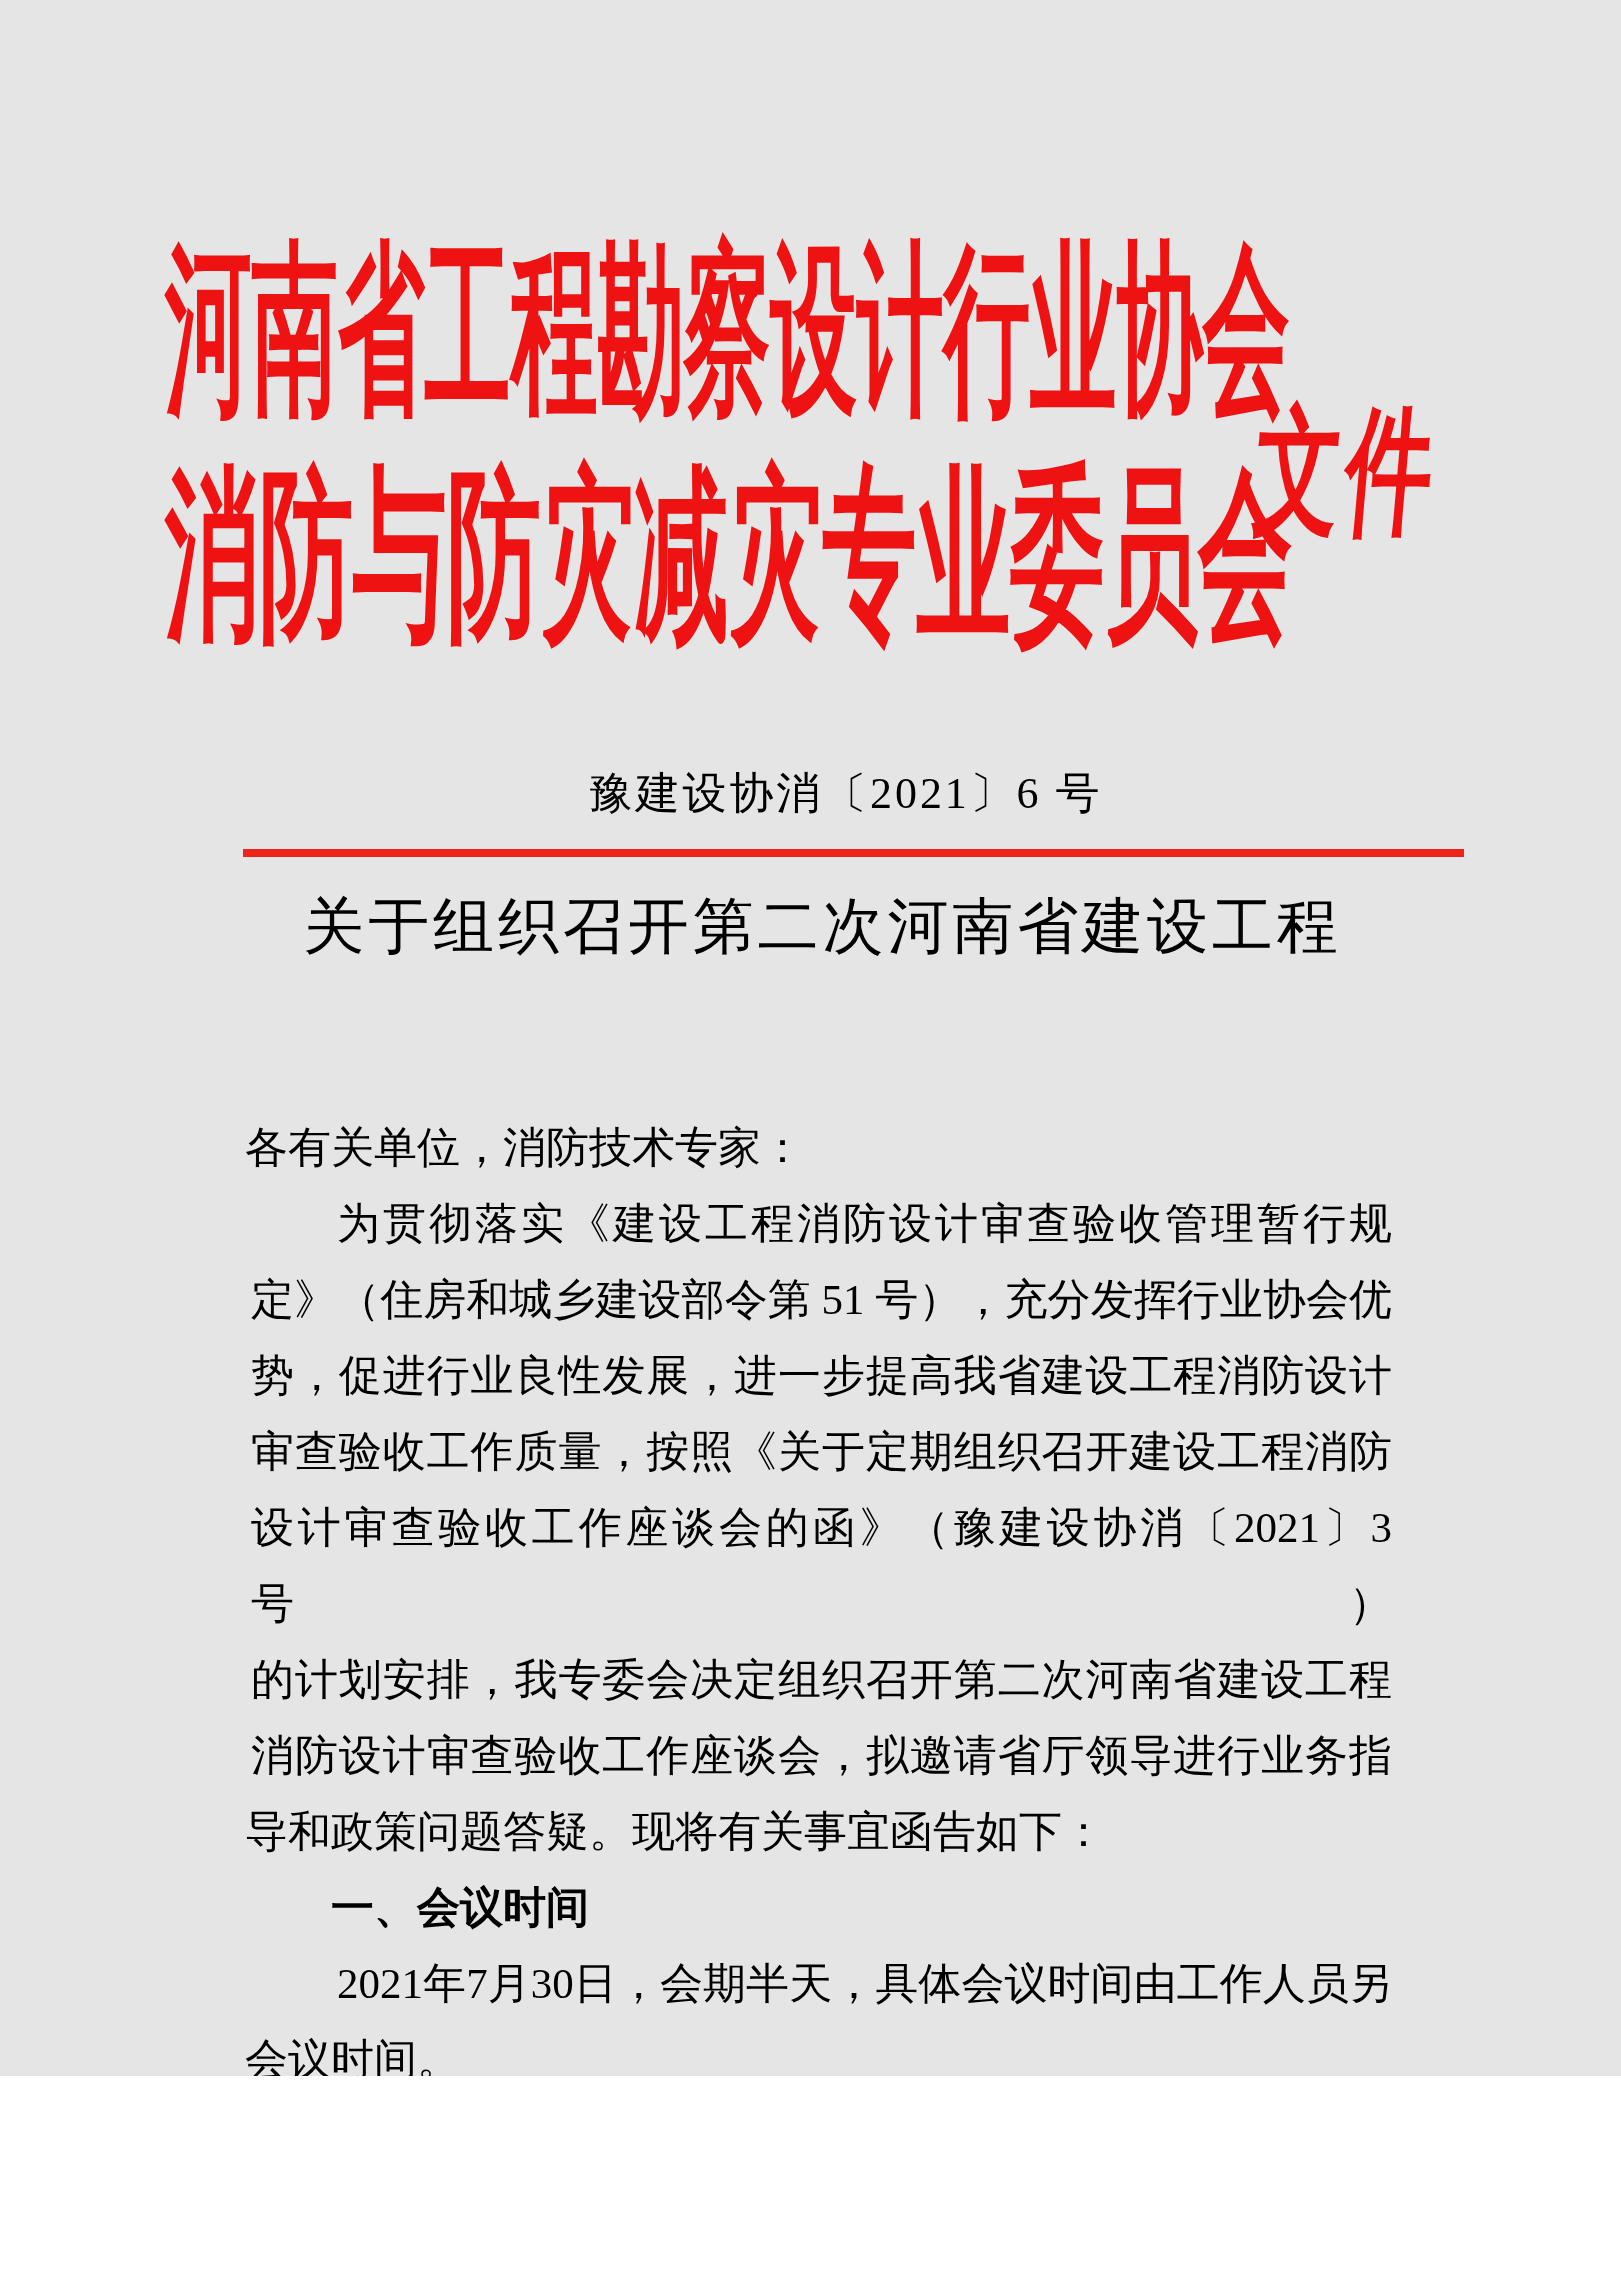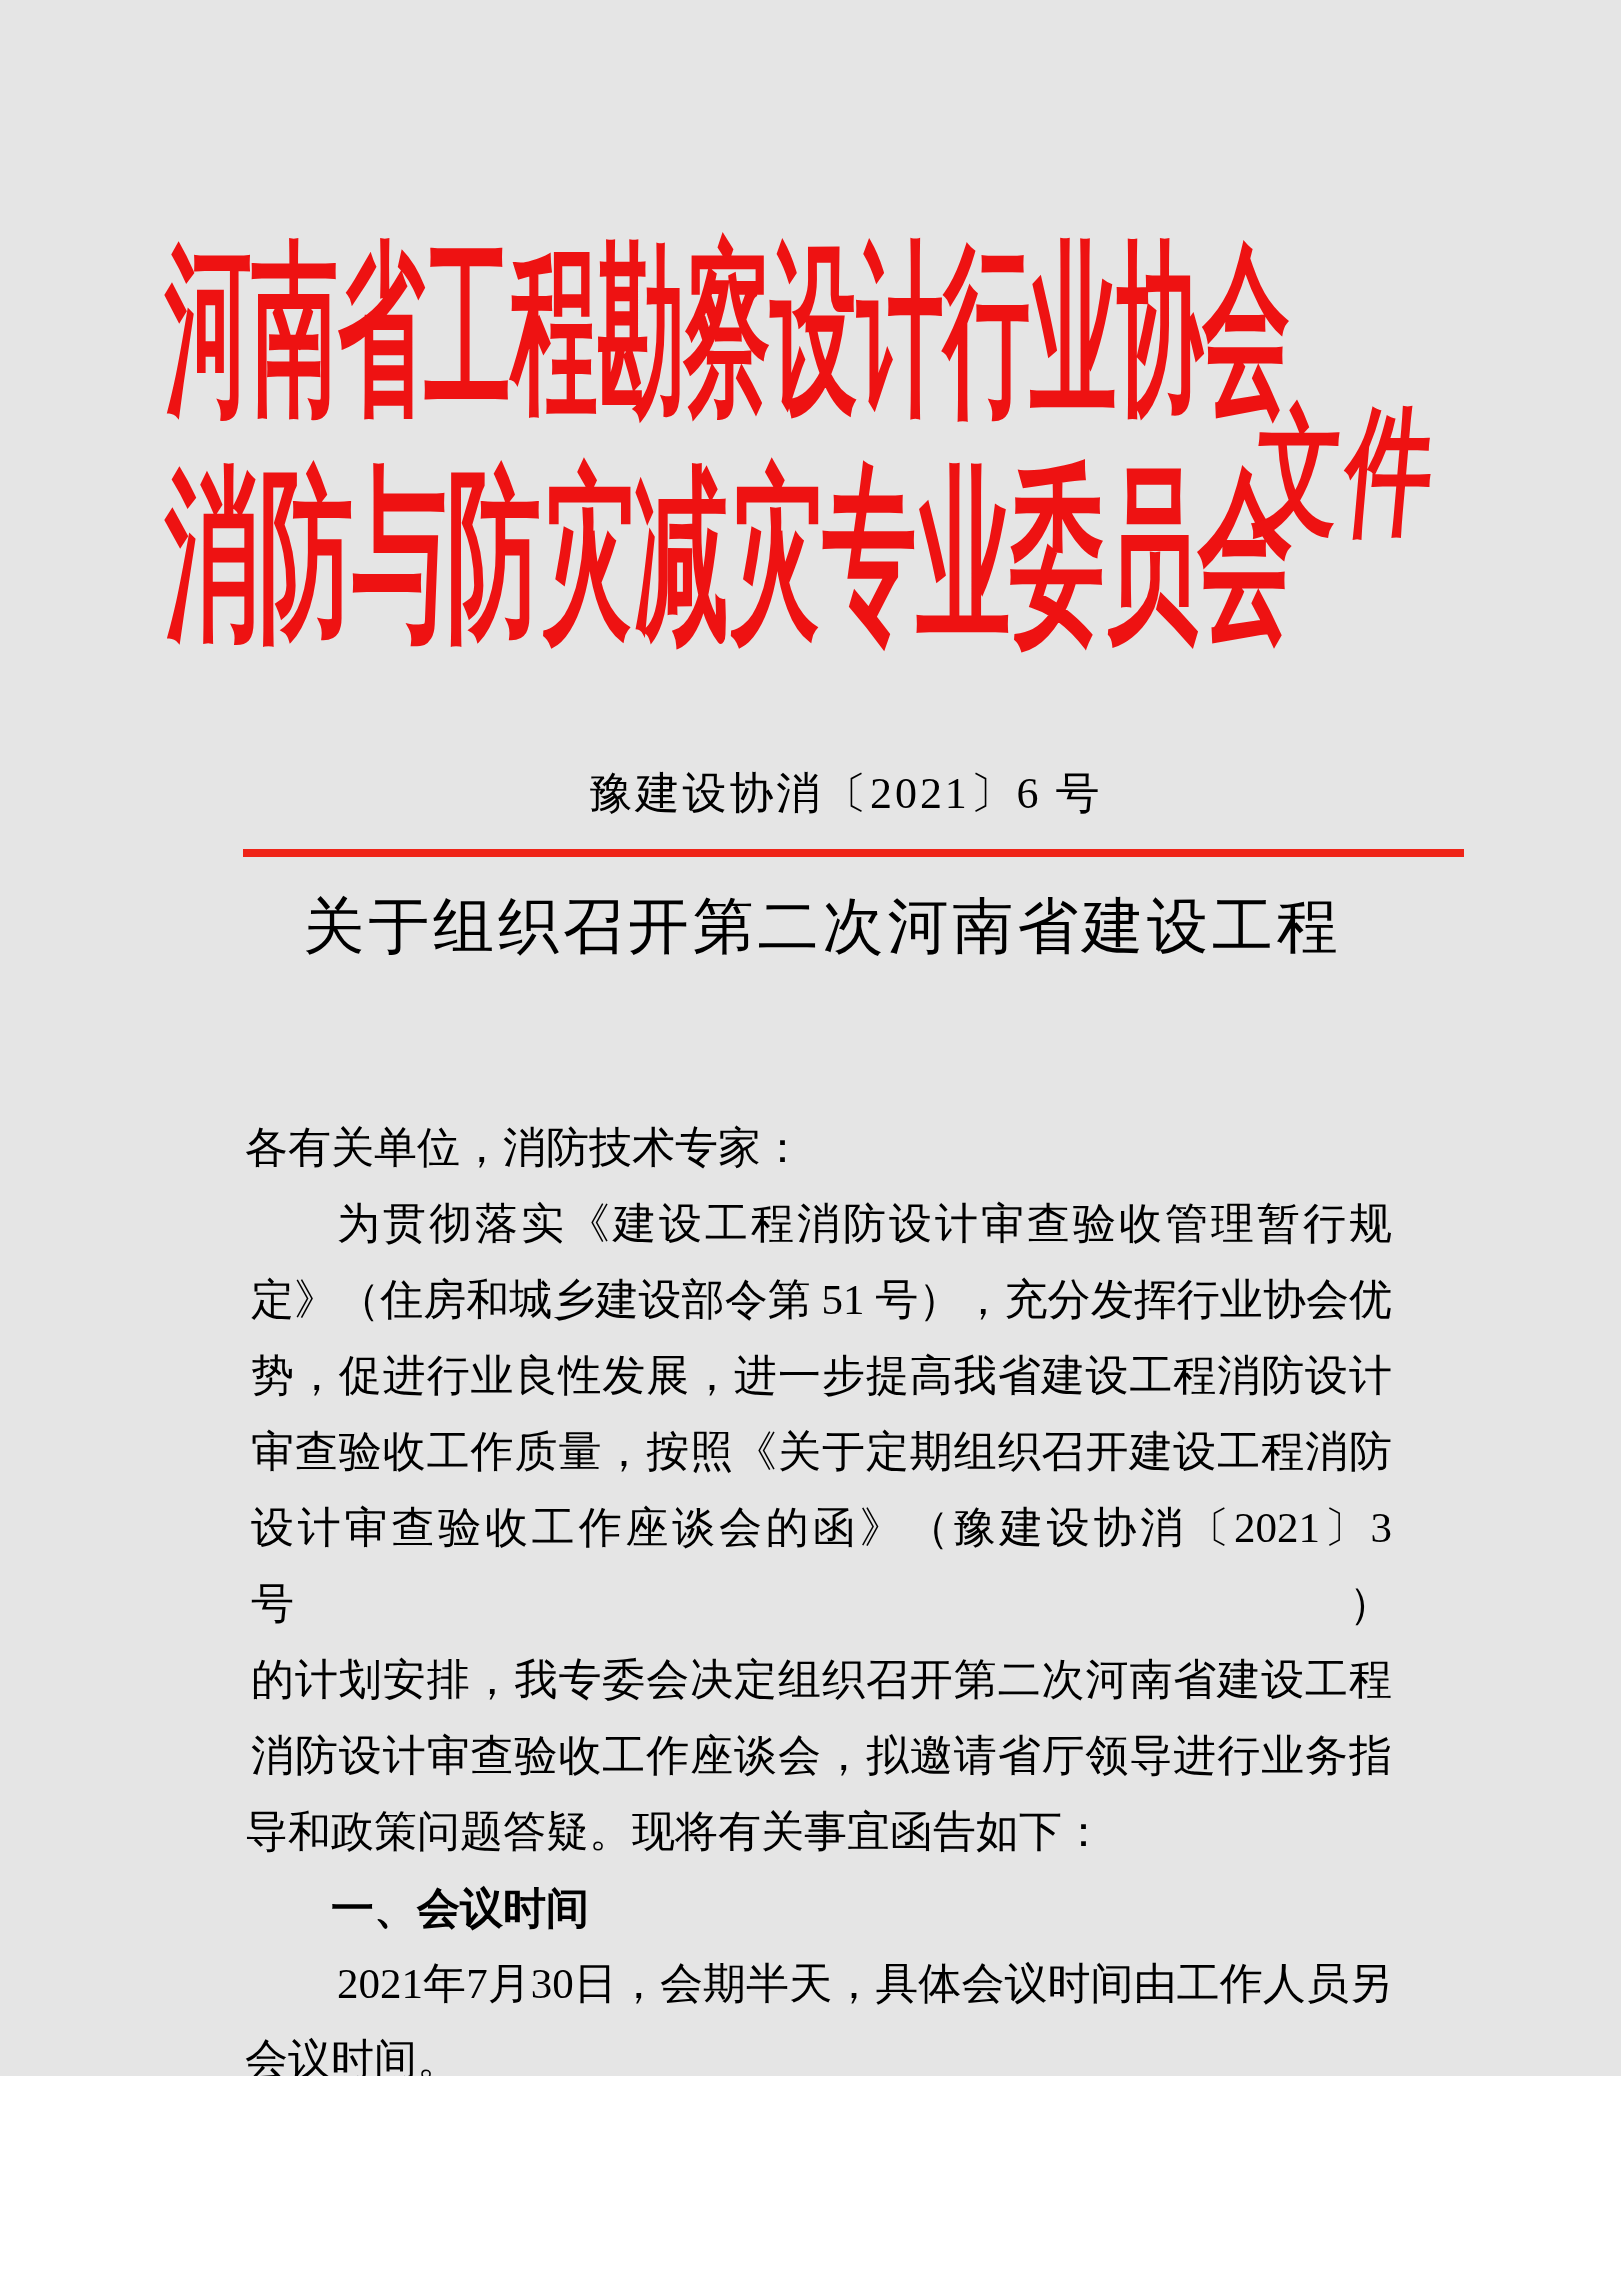--- a/index.html
+++ b/index.html
@@ -60,21 +60,21 @@
   .docbody{
     position:absolute;
     left:245px;top:1110px;width:1147px;
     font-size:43px;line-height:76px;
     text-align:justify;
   }
   .line{min-height:76px;font-family:Liberation Serif, serif;}
   .line.indent{text-indent:2em;}
   .line.fill{text-align-last:justify;margin-left:6px;}
   .line.heading{
-    font-family:Liberation Sans, sans-serif;
+    font-family:Liberation Serif, serif;
     font-weight:bold;
   }
   .pagenum{
     position:absolute;
     left:1235px;top:2084px;
     font-size:39px;line-height:47px;
     letter-spacing:3.9px;
     white-space:nowrap;
   }
 </style>

